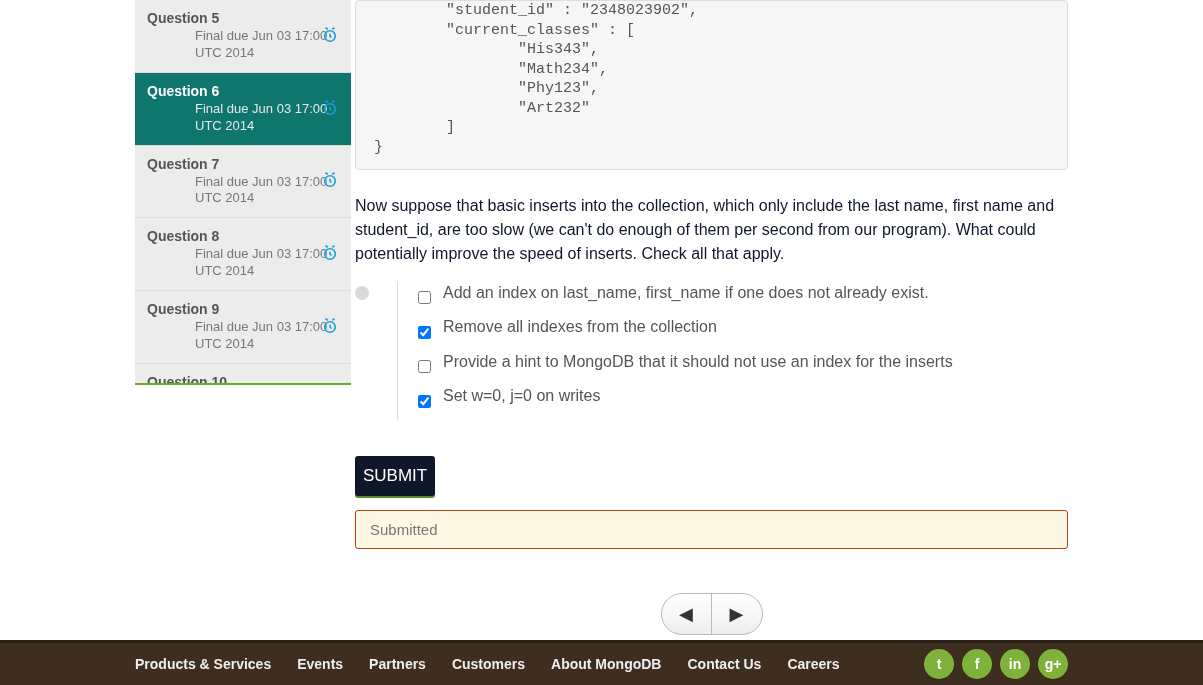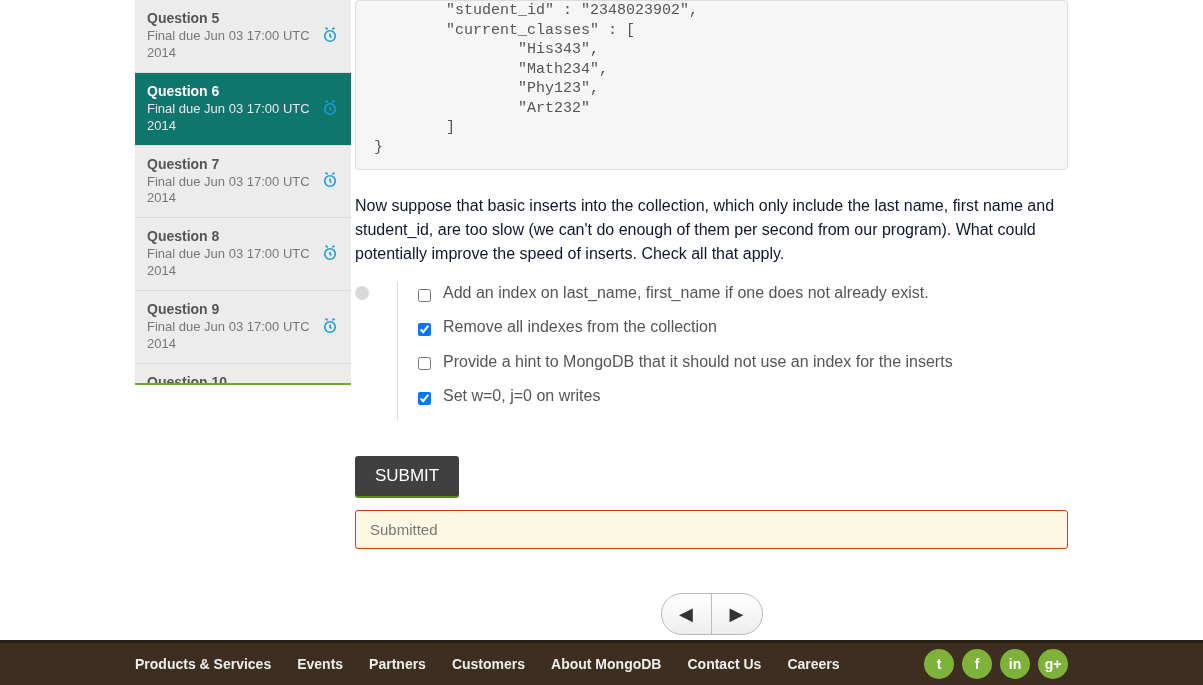--- a/index.html
+++ b/index.html
@@ -7,32 +7,32 @@
 .container { width: 1203px; height: 685px; position: relative; overflow: hidden; }
 .sidebar { position: absolute; left: 135px; top: 0; width: 216px; height: 385px; background: #ececec; overflow-y: auto; border-bottom: 2px solid #6fa92f; }
 .sidebar::-webkit-scrollbar { width: 12px; }
 .sidebar::-webkit-scrollbar-track { background: #f0f0f0; }
 .sidebar::-webkit-scrollbar-thumb { background: #c1c1c1; border-radius: 2px; }
 .sidebar-item { padding: 10px 12px; border-bottom: 1px solid #dcdcdc; position: relative; cursor: pointer; }
 .sidebar-item.active { background: #0f766e; }
 .sidebar-item.active .q-title { color: #fff; }
 .sidebar-item.active .q-sub { color: #e8e8e8; }
 .q-title { font-weight: bold; color: #555; font-size: 14px; margin-bottom: 2px; }
-.q-sub { color: #777; font-size: 13px; line-height: 1.3; }
+.q-sub { color: #777; font-size: 13px; line-height: 1.3; margin-left: 48px; }
 .clock-icon { position: absolute; right: 12px; top: 50%; transform: translateY(-50%); color: #1aa0d8; }
 .main { position: absolute; left: 355px; top: 0; right: 135px; height: 640px; }
 .code-block { background: #f6f6f6; border: 1px solid #ddd; border-radius: 4px; padding: 0 18px 12px 18px; font-family: "Courier New", monospace; font-size: 15px; line-height: 1.3; color: #555; white-space: pre; margin-bottom: 24px; }
 .question-text { color: #0f172a; font-size: 16px; line-height: 1.5; margin-bottom: 16px; }
 .answers-wrap { display: flex; }
 .status-dot { width: 14px; height: 14px; border-radius: 50%; background: #d9d9d9; margin-top: 4px; margin-right: 28px; flex-shrink: 0; }
 .answers { border-left: 1px solid #ddd; padding-left: 20px; flex: 1; }
-.answer-row { display: flex; align-items: center; margin-bottom: 12px; }
+.answer-row { display: flex; align-items: flex-end; margin-bottom: 12px; }
 .answer-row input { margin-top: 4px; margin-right: 12px; flex-shrink: 0; }
 .answer-row label { color: #555; font-size: 16px; line-height: 1.4; }
-.submit-btn { background: #404040; color: #fff; border: none; padding: 10px 20px; font-size: 17px; border-radius: 3px; cursor: pointer; margin-top: 36px; box-shadow: 0 2px 0 #588924; }
+.submit-btn { background: #0f172a; color: #fff; border: none; padding: 10px 8px; font-size: 17px; border-radius: 3px; cursor: pointer; margin-top: 36px; box-shadow: 0 2px 0 #588924; }
 .submitted-bar { background: #fdf8e3; border: 1px solid #c2410c; border-radius: 3px; padding: 10px 14px; color: #777; font-size: 15px; margin-top: 14px; }
 .nav-arrows { text-align: center; margin-top: 44px; }
 .nav-pill { display: inline-flex; border: 1px solid #bbb; border-radius: 999px; overflow: hidden; background: linear-gradient(#fff,#eee); }
 .nav-btn { width: 50px; height: 40px; display: flex; align-items: center; justify-content: center; cursor: pointer; font-size: 18px; color: #333; }
 .nav-btn:first-child { border-right: 1px solid #bbb; }
 .footer { position: absolute; left: 0; right: 0; bottom: 0; height: 45px; background: #3e2e1f; display: flex; align-items: center; padding: 0 135px; justify-content: space-between; border-top: 3px solid #2a1f15; }
 .footer-links { display: flex; gap: 26px; font-weight: bold; }
 .footer-links a { color: #eee; font-size: 14px; text-decoration: none; }
 .social { display: flex; gap: 8px; }
 .social-circle { width: 30px; height: 30px; border-radius: 50%; background: #7fb23a; color: #fff; display: flex; align-items: center; justify-content: center; font-weight: bold; font-size: 14px; }

